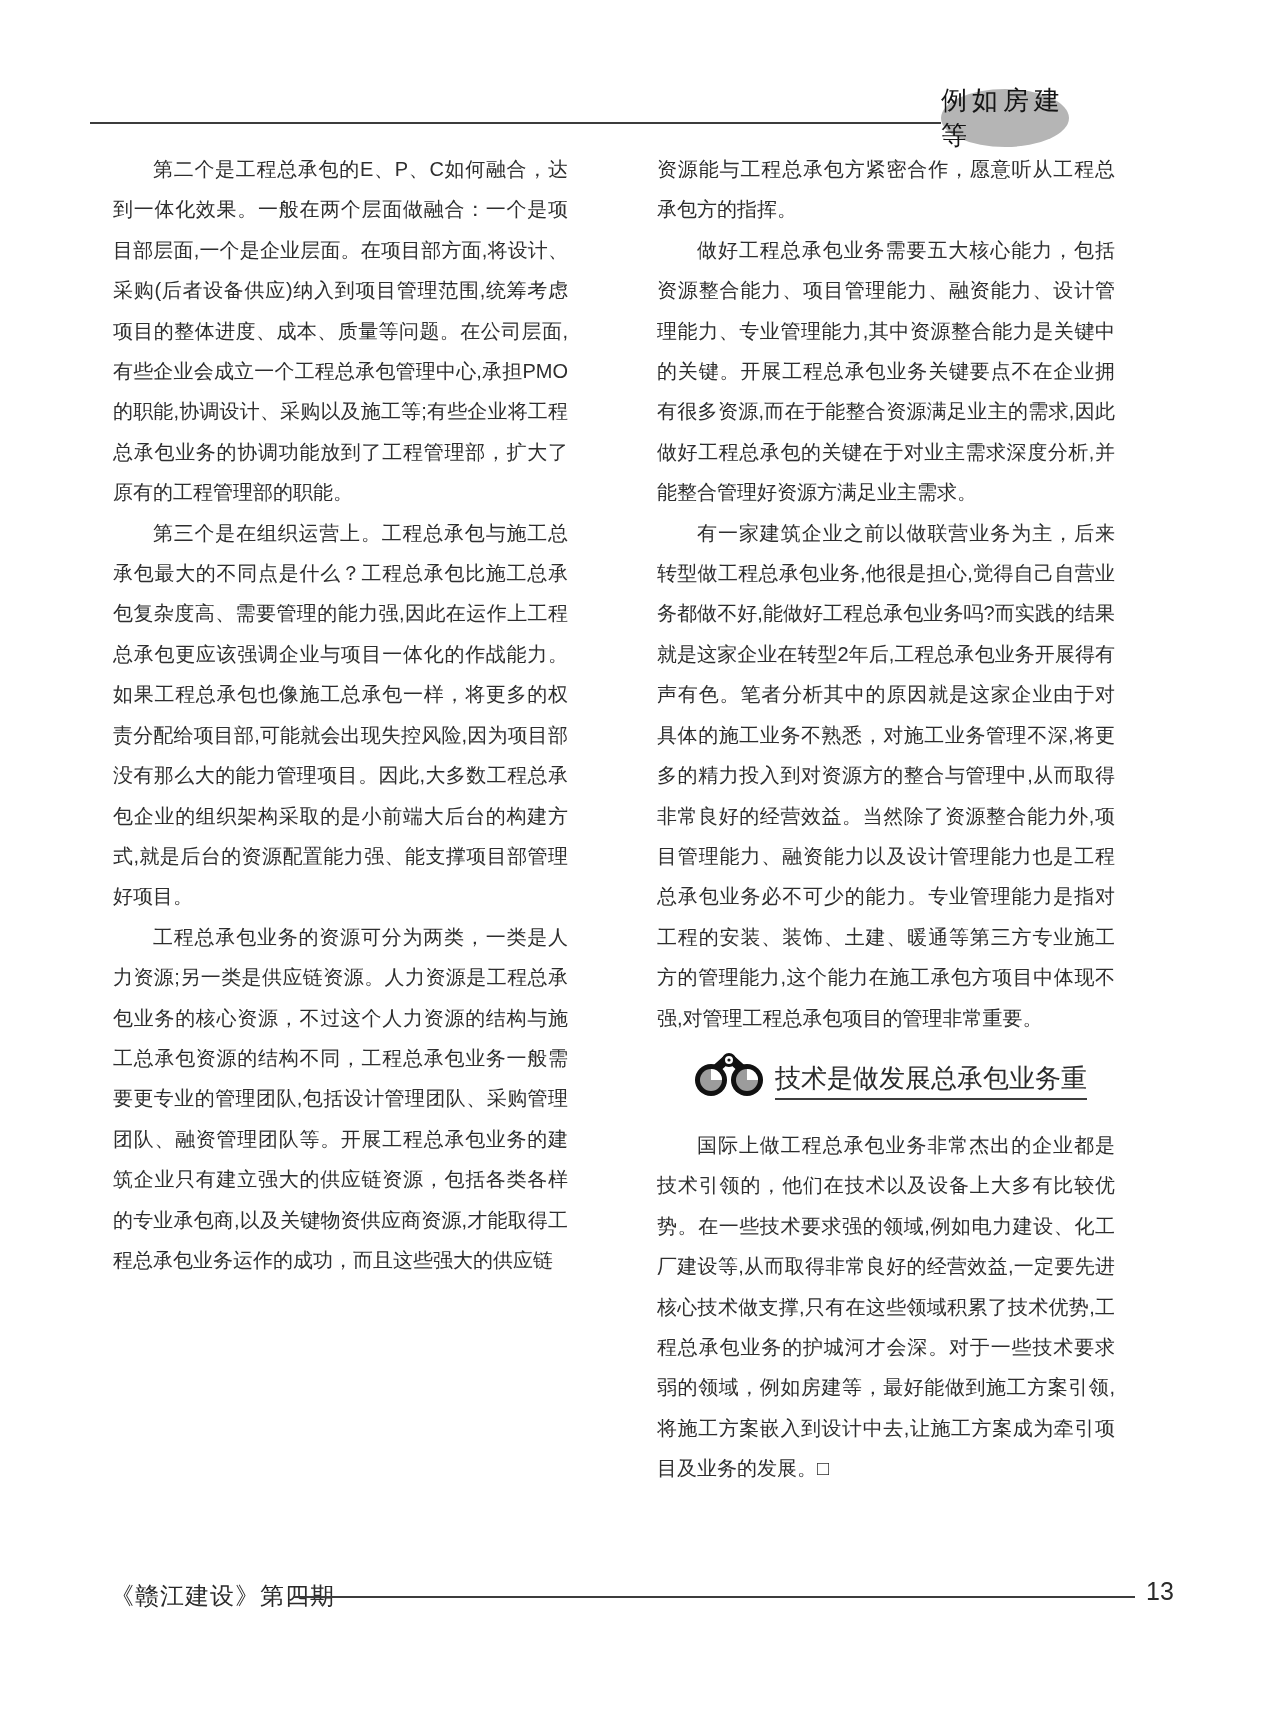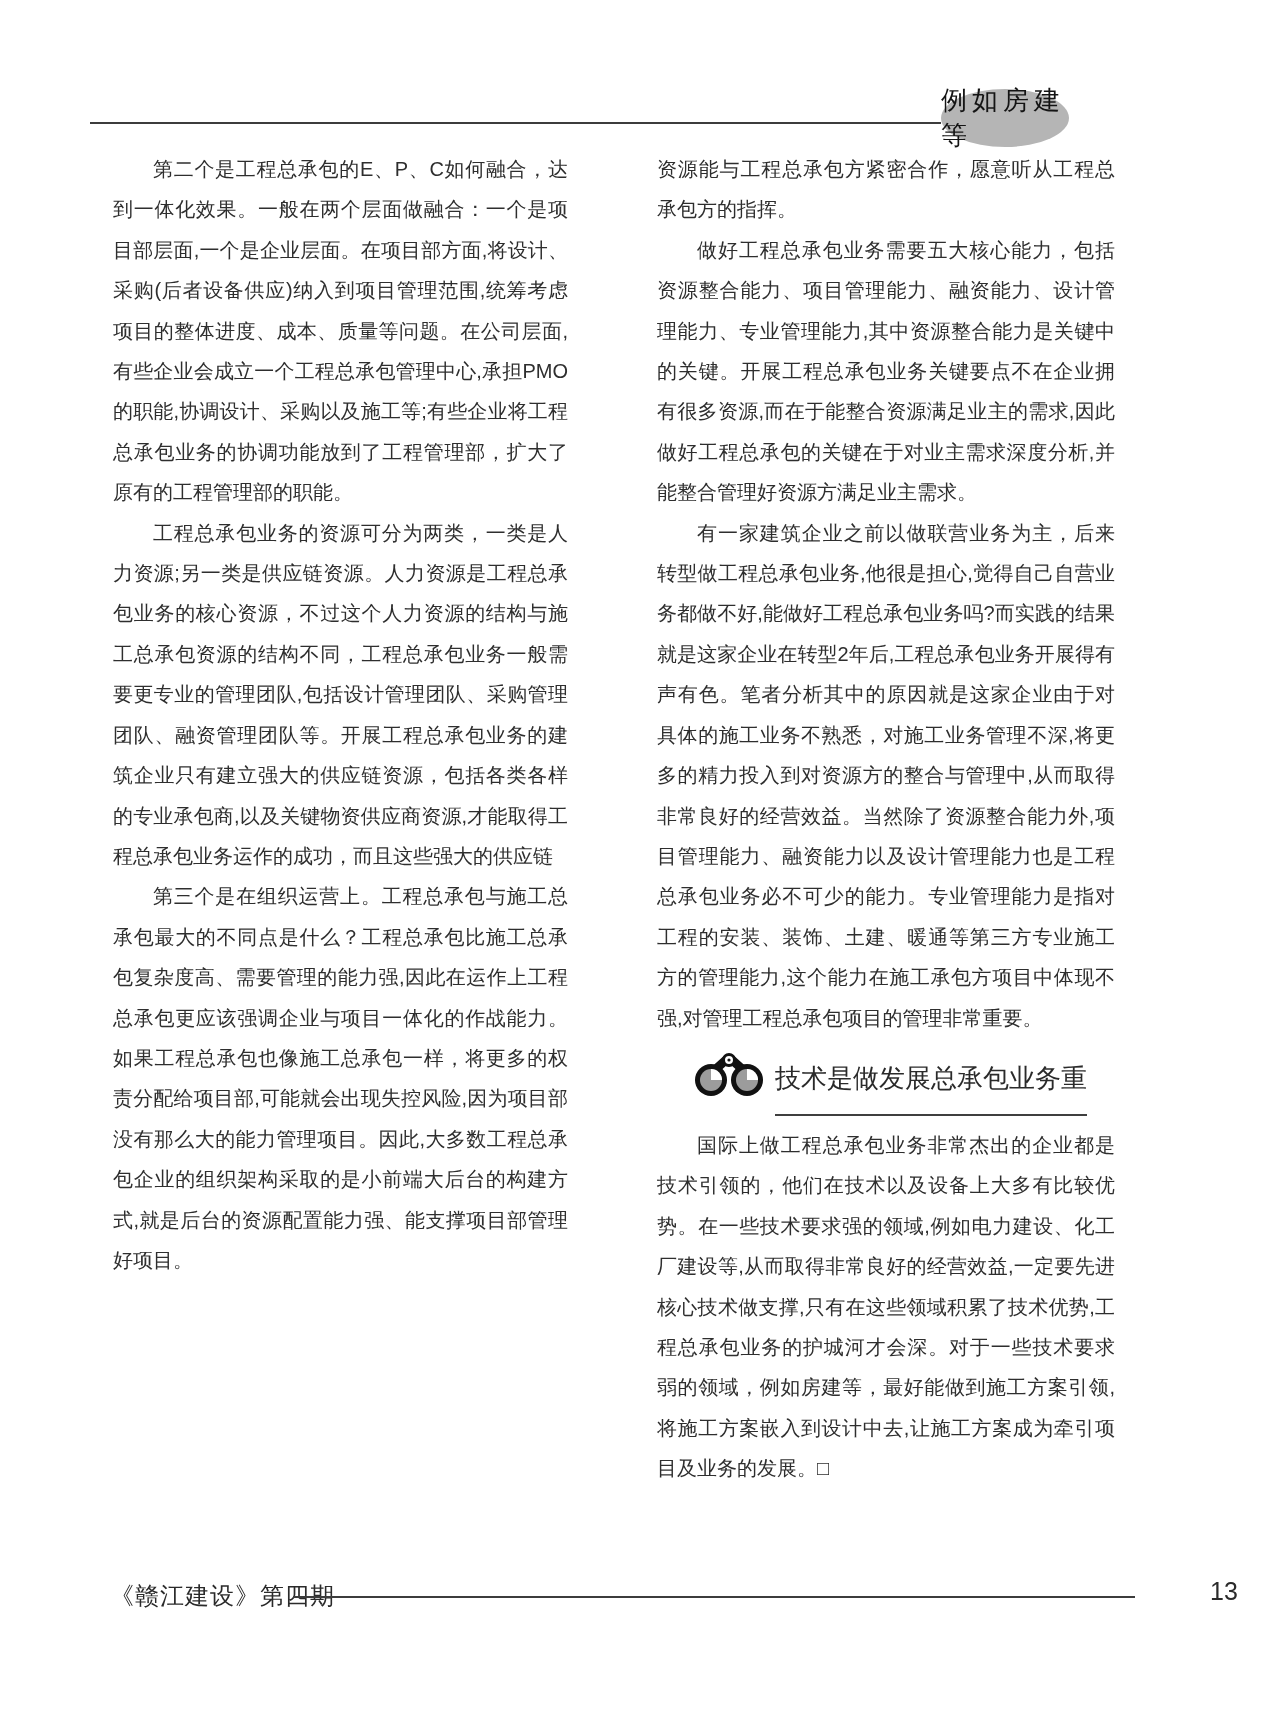--- a/index.html
+++ b/index.html
@@ -23,43 +23,43 @@
   .col-left  { left:113px; width:455px; }
   .col-right { left:657px; width:458px; }
   .col p { margin:0; padding:0; }
   .col p.indent { text-indent:2em; }
   .lead { font-weight:normal; }
 
   
   .section-heading { margin-top:14px; margin-bottom:8px; font-size:26px; line-height:48px; color:#2a2a2a; }
   .sh-line1 { margin-left:36px; white-space:nowrap; margin-bottom:12px; }
   .sh-line2 { margin-left:0; }
-  .u { border-bottom:2px solid #3f3f3f; padding-bottom:21px; }
+  .u { border-bottom:2px solid #3f3f3f; padding-bottom:5px; }
   .u-pad { padding-right:26px; }
   .sh-icon { display:inline-block; vertical-align:-11px; margin-right:10px; }
 
   
   .footer-journal { position:absolute; left:110px; top:1580px; font-size:24px; letter-spacing:1px; color:#2a2a2a; }
   .footer-rule { position:absolute; left:293px; top:1596px; width:842px; height:2px; background:#3c3c3c; }
-  .footer-page { position:absolute; left:1210px; top:1577px; font-size:25px; color:#2a2a2a; }
+  .footer-page { position:absolute; left:1146px; top:1577px; font-size:25px; color:#2a2a2a; }
 </style>
 </head>
 <body>
 
 <div class="page">
 
   <div class="header-rule"></div>
   <div class="badge">
     <span>例如房建等</span>
   </div>
 
   <div class="col col-left">
     <p class="indent"><span class="lead">第二个是工程总承包的E、P、C如何融合，达到一体化效果。</span><span>一般在两个层面做融合：一个是项目部层面,一个是企业层面。在项目部方面,将设计、采购(后者设备供应)纳入到项目管理范围,统筹考虑项目的整体进度、成本、质量等问题。在公司层面,有些企业会成立一个工程总承包管理中心,承担PMO的职能,协调设计、采购以及施工等;有些企业将工程总承包业务的协调功能放到了工程管理部，扩大了原有的工程管理部的职能。</span></p>
+    <p class="indent"><span class="lead">第三个是在组织运营上。</span><span>工程总承包与施工总承包最大的不同点是什么？工程总承包比施工总承包复杂度高、需要管理的能力强,因此在运作上工程总承包更应该强调企业与项目一体化的作战能力。如果工程总承包也像施工总承包一样，将更多的权责分配给项目部,可能就会出现失控风险,因为项目部没有那么大的能力管理项目。因此,大多数工程总承包企业的组织架构采取的是小前端大后台的构建方式,就是后台的资源配置能力强、能支撑项目部管理好项目。</span></p>
     <p class="indent"><span>工程总承包业务的资源可分为两类，一类是人力资源;另一类是供应链资源。人力资源是工程总承包业务的核心资源，不过这个人力资源的结构与施工总承包资源的结构不同，工程总承包业务一般需要更专业的管理团队,包括设计管理团队、采购管理团队、融资管理团队等。开展工程总承包业务的建筑企业只有建立强大的供应链资源，包括各类各样的专业承包商,以及关键物资供应商资源,才能取得工程总承包业务运作的成功，而且这些强大的供应链</span></p>
-    <p class="indent"><span class="lead">第三个是在组织运营上。</span><span>工程总承包与施工总承包最大的不同点是什么？工程总承包比施工总承包复杂度高、需要管理的能力强,因此在运作上工程总承包更应该强调企业与项目一体化的作战能力。如果工程总承包也像施工总承包一样，将更多的权责分配给项目部,可能就会出现失控风险,因为项目部没有那么大的能力管理项目。因此,大多数工程总承包企业的组织架构采取的是小前端大后台的构建方式,就是后台的资源配置能力强、能支撑项目部管理好项目。</span></p>
   </div>
 
   <div class="col col-right">
     <p><span>资源能与工程总承包方紧密合作，愿意听从工程总承包方的指挥。</span></p>
     <p class="indent"><span>做好工程总承包业务需要五大核心能力，包括资源整合能力、项目管理能力、融资能力、设计管理能力、专业管理能力,其中资源整合能力是关键中的关键。开展工程总承包业务关键要点不在企业拥有很多资源,而在于能整合资源满足业主的需求,因此做好工程总承包的关键在于对业主需求深度分析,并能整合管理好资源方满足业主需求。</span></p>
     <p class="indent"><span>有一家建筑企业之前以做联营业务为主，后来转型做工程总承包业务,他很是担心,觉得自己自营业务都做不好,能做好工程总承包业务吗?而实践的结果就是这家企业在转型2年后,工程总承包业务开展得有声有色。笔者分析其中的原因就是这家企业由于对具体的施工业务不熟悉，对施工业务管理不深,将更多的精力投入到对资源方的整合与管理中,从而取得非常良好的经营效益。当然除了资源整合能力外,项目管理能力、融资能力以及设计管理能力也是工程总承包业务必不可少的能力。专业管理能力是指对工程的安装、装饰、土建、暖通等第三方专业施工方的管理能力,这个能力在施工承包方项目中体现不强,对管理工程总承包项目的管理非常重要。</span></p>
 
     <div class="section-heading">
       <div class="sh-line1">
         <span class="sh-icon">

